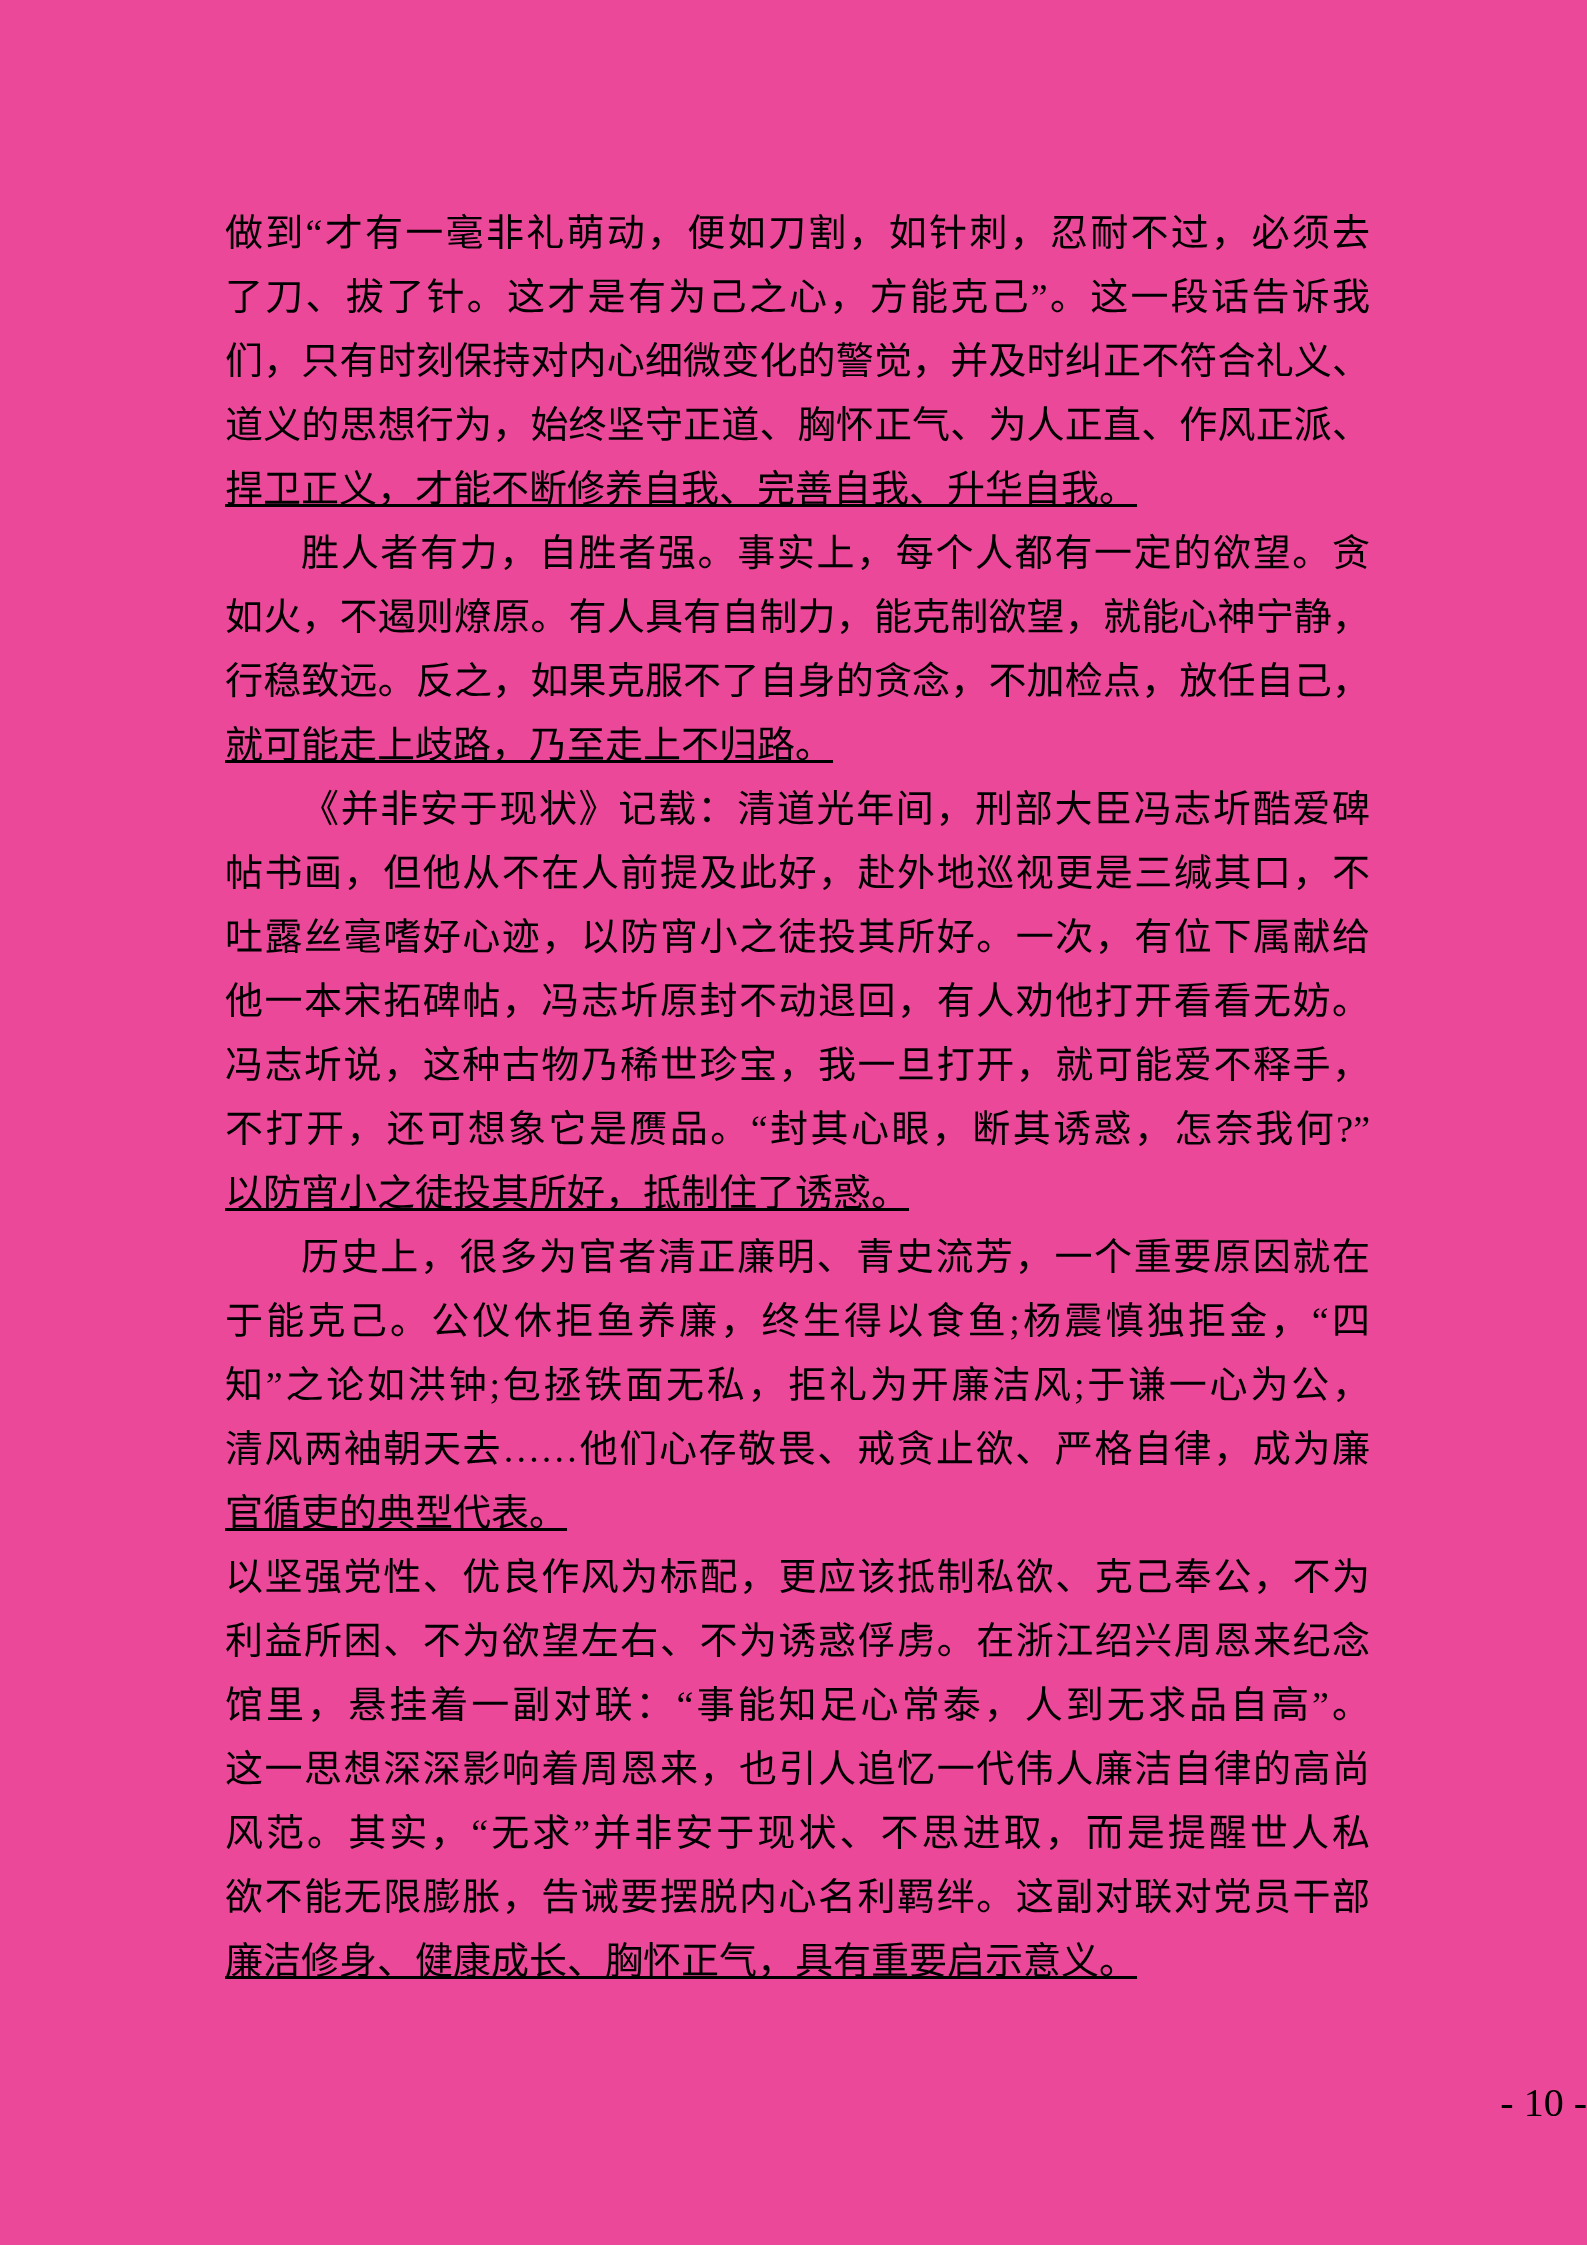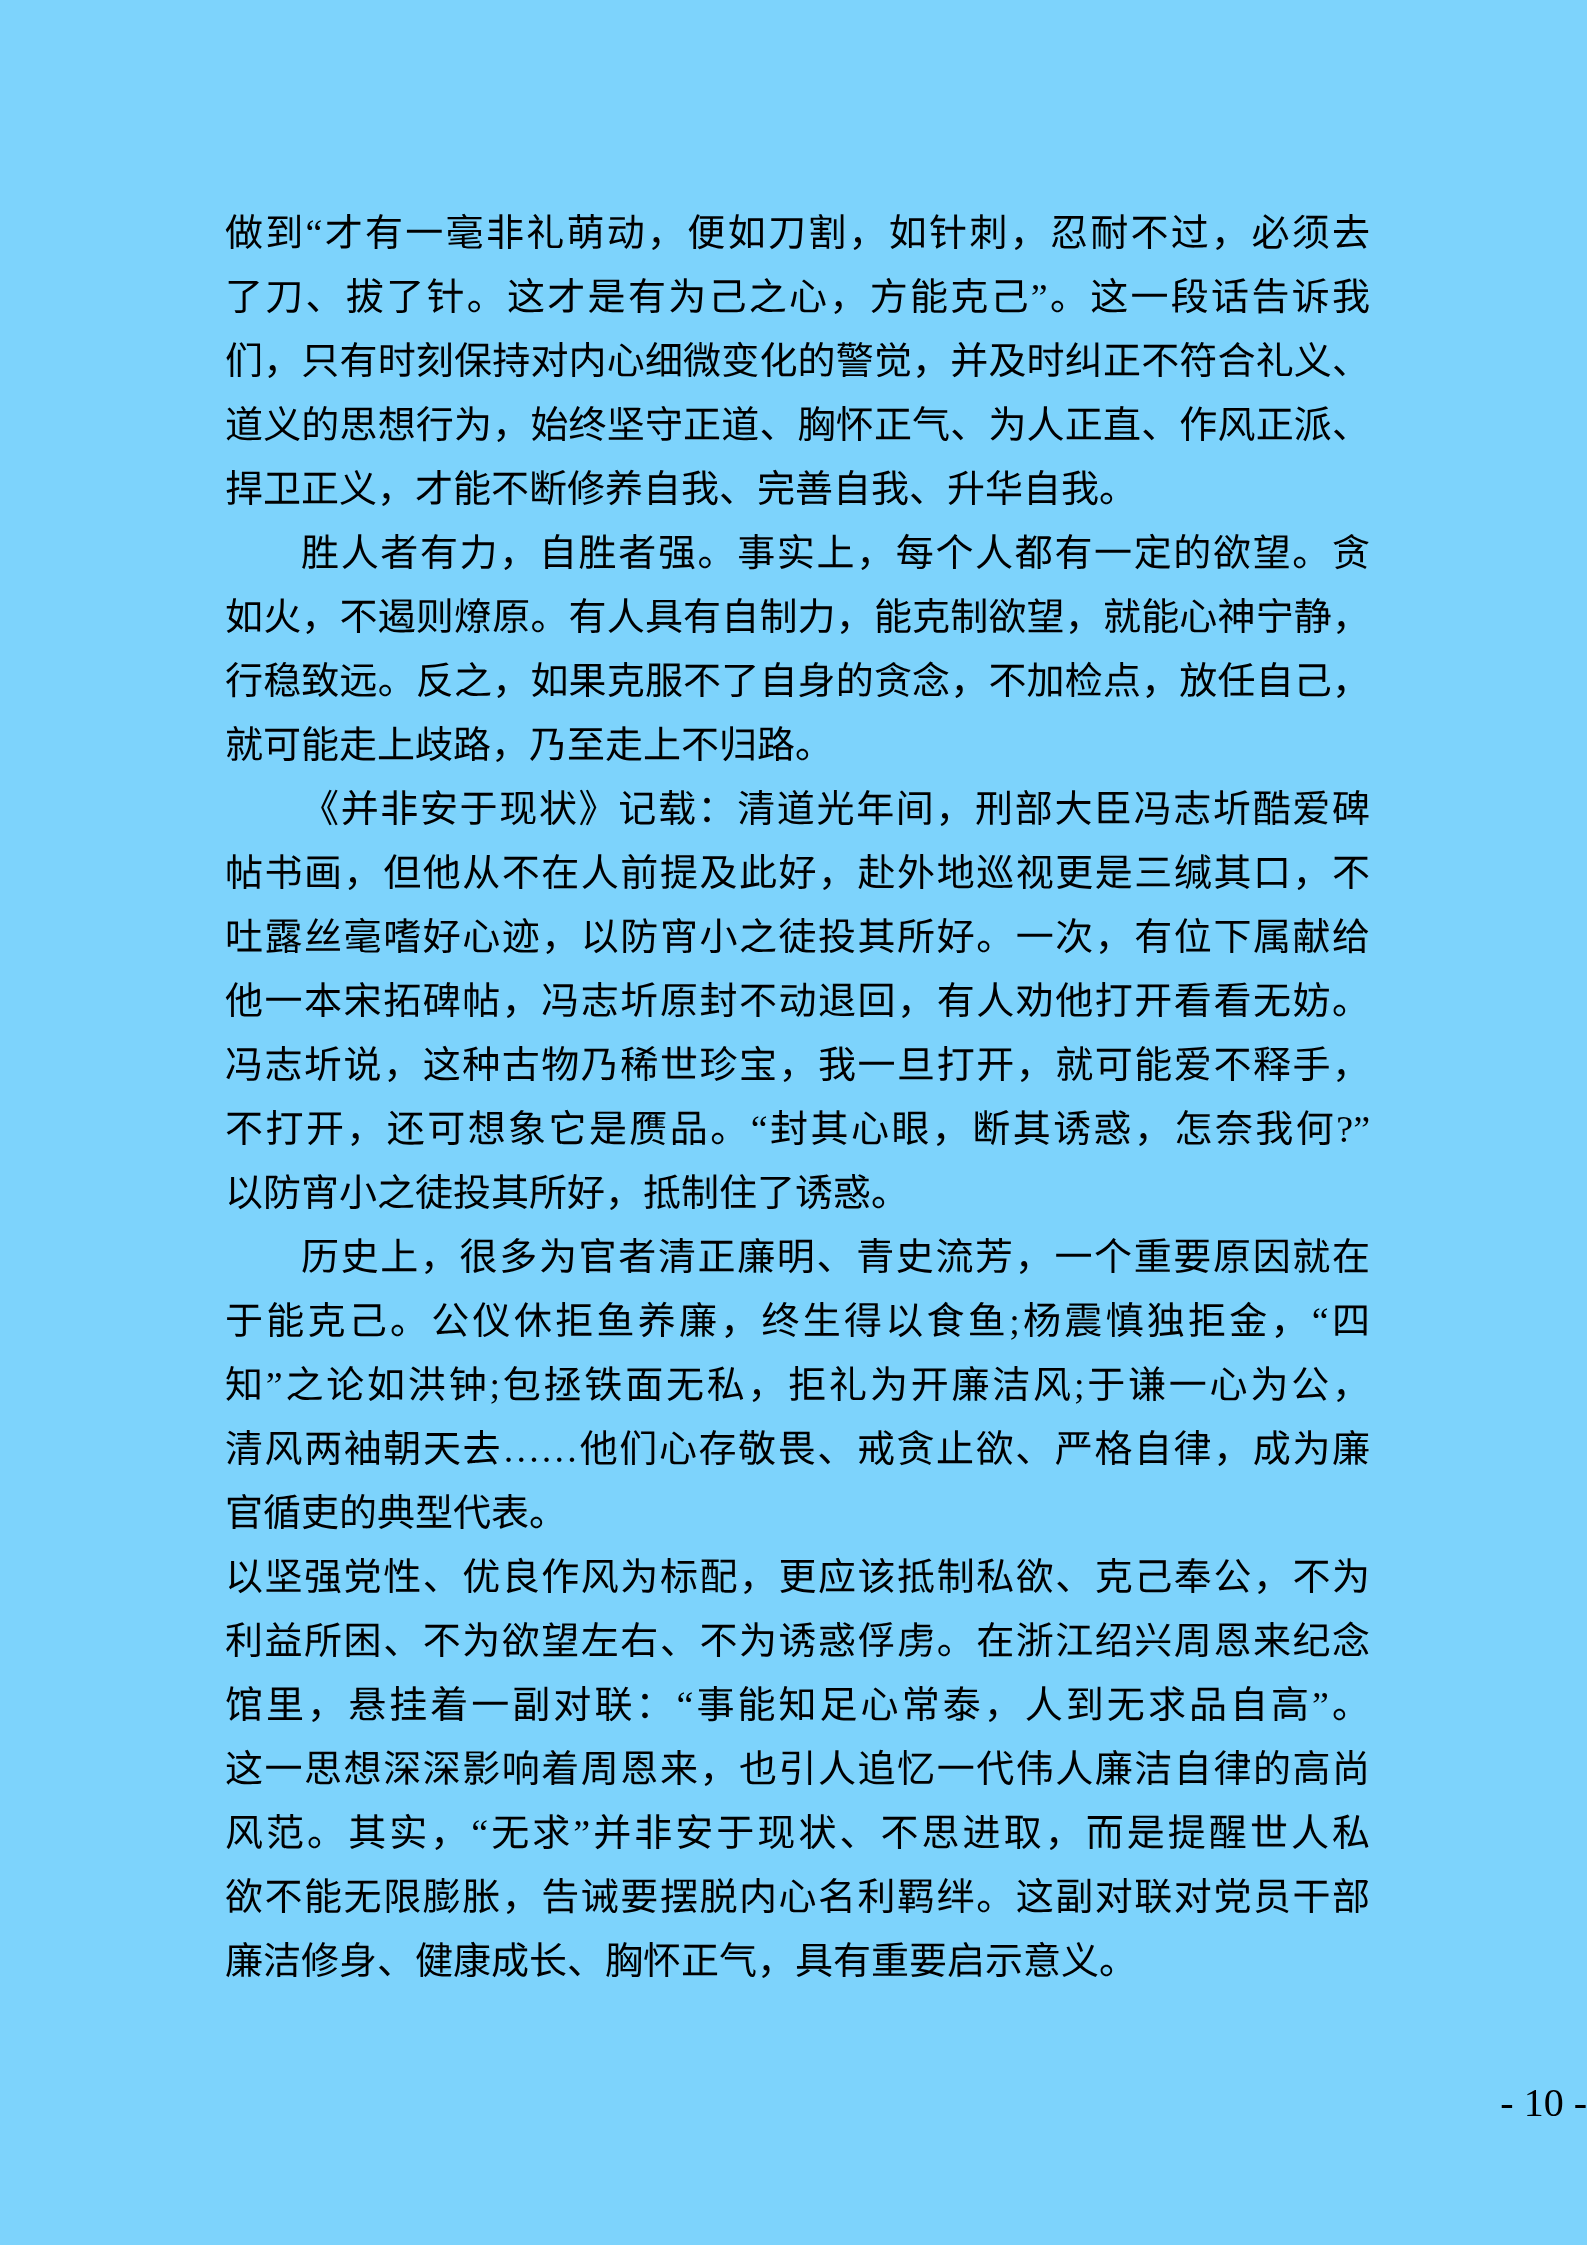--- a/index.html
+++ b/index.html
@@ -1,21 +1,21 @@
 <!DOCTYPE html>
 <html lang="zh-CN"><head>
 <meta charset="utf-8">
 <style>
   * { margin: 0; padding: 0; box-sizing: border-box; }
   html, body { background: #ffffff; }
   .page {
     position: relative;
     width: 1587px;
     height: 2245px;
-    background: #7dd3fc;
+    background: #ec4899;
     color: #000000;
     font-family: "Liberation Serif", serif;
     overflow: hidden;
   }
   .body-text {
     position: absolute;
     left: 225px;
     top: 201px;
     width: 1145px;
   }
@@ -26,20 +26,21 @@
     text-align: justify;
     text-align-last: justify;
     text-justify: inter-character;
     word-break: break-all;
     overflow: hidden;
   }
   .line.indent { text-indent: 76px; }
   .line.para-end {
     text-align: right;
     text-align-last: left;
+    text-decoration: underline;
   }
   .footer {
     position: absolute;
     left: 0;
     top: 2071px;
     width: 100%;
     text-align: right;
     font-size: 40px;
     line-height: 64px;
   }

